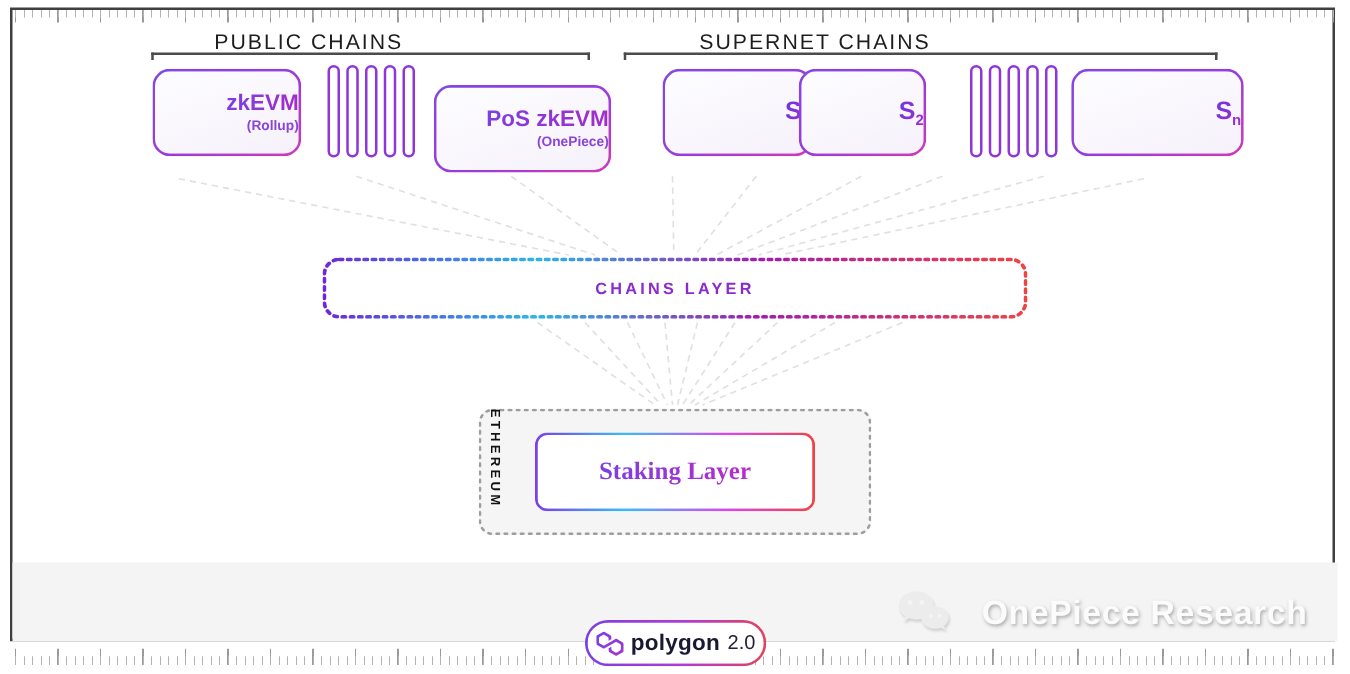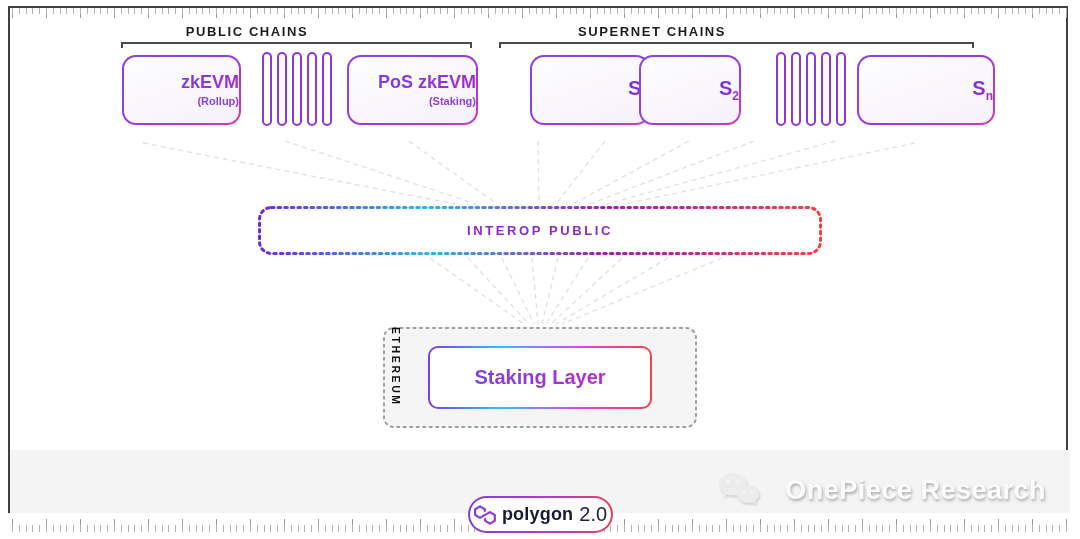--- a/index.html
+++ b/index.html
@@ -21,21 +21,21 @@
     background:repeating-linear-gradient(90deg,#b3b3b3 0 1px,transparent 1px 6.8px);}
   .rb-tall{top:519px;height:13px;
     background:repeating-linear-gradient(90deg,#9a9a9a 0 1px,transparent 1px 34px);}
   .rb-short{top:525px;height:7px;
     background:repeating-linear-gradient(90deg,#b3b3b3 0 1px,transparent 1px 6.8px);}
   
   .band{position:absolute;left:10px;top:450px;width:1060px;height:63px;background:#f4f4f5;}
   
   .group-label{
     position:absolute;top:24px;transform:translateX(-50%);
-    font-size:13px;font-weight:bold;letter-spacing:1.6px;color:#1d1d1d;white-space:nowrap;
+    font-size:17px;font-weight:normal;letter-spacing:1.6px;color:#1d1d1d;white-space:nowrap;
   }
   .bracket{
     position:absolute;top:42px;height:6px;box-sizing:border-box;
     border-top:2px solid #4b4b4b;border-left:2px solid #4b4b4b;border-right:2px solid #4b4b4b;
   }
   
   .chain-box{
     position:absolute;box-sizing:border-box;border-radius:14px;
     border:2px solid transparent;
     background:linear-gradient(160deg,#fdfdff,#f6f1fb) padding-box,
@@ -77,37 +77,37 @@
   .eth-label{
     position:absolute;left:7px;top:0;height:100%;display:flex;align-items:center;
     writing-mode:vertical-rl;font-size:10.5px;font-weight:bold;
     letter-spacing:2.6px;color:#111;
   }
   .staking{
     position:absolute;left:45px;top:19px;width:224px;height:63px;
     box-sizing:border-box;border-radius:10px;border:2px solid transparent;
     background:linear-gradient(#fff,#fff) padding-box,
                linear-gradient(90deg,#7b3fe4 0%,#38bdf8 32%,#d946ef 68%,#ef4444 100%) border-box;
-    display:flex;align-items:center;justify-content:center;
+    display:flex;align-items:center;justify-content:center;font-family:Liberation Serif, serif;
   }
   .staking-label{
     font-size:20px;font-weight:bold;
     background:linear-gradient(90deg,#7b3fe4,#b92cc9);
     -webkit-background-clip:text;background-clip:text;color:transparent;
   }
   
   .badge{
     position:absolute;left:468px;top:472px;width:145px;height:37px;
     box-sizing:border-box;border-radius:20px;border:2px solid transparent;
     background:linear-gradient(#fff,#fff) padding-box,
                linear-gradient(90deg,#7b3fe4 0%,#b13bd1 55%,#e0445a 100%) border-box;
     display:flex;align-items:center;justify-content:center;gap:6px;margin-top:24px;
   }
   .badge-brand{font-size:18px;font-weight:bold;color:#191932;letter-spacing:.2px;}
-  .badge-version{font-size:20px;color:#21213a;}
+  .badge-version{font-size:16px;color:#21213a;}
   
   .watermark{
     position:absolute;right:34px;top:471px;display:flex;align-items:center;gap:24px;
   }
   .wm-icon{filter:drop-shadow(1px 2px 1px rgba(0,0,0,0.14));}
   .wm-text{
     font-size:27px;font-weight:bold;color:#fbfbfb;letter-spacing:.5px;
     text-shadow:1px 2px 3px rgba(110,110,110,0.55);
   }
 </style>
@@ -157,23 +157,23 @@
   </div>
 
   <div class="bars" style="left:262px;top:52px">
     <div class="bar"></div>
     <div class="bar"></div>
     <div class="bar"></div>
     <div class="bar"></div>
     <div class="bar"></div>
   </div>
 
-  <div class="chain-box" style="left:347px;top:55px;width:131px;height:70px">
+  <div class="chain-box" style="left:347px;top:68px;width:142px;height:70px">
     <div class="chain-title">PoS zkEVM</div>
-    <div class="chain-sub">(Staking)</div>
+    <div class="chain-sub">(OnePiece)</div>
   </div>
 
   <div class="group-label" style="left:652px">SUPERNET CHAINS</div>
   <div class="bracket" style="left:499px;width:475px"></div>
 
   <div class="chain-box" style="left:530px;top:55px;width:120px;height:70px">
     <div class="s-title"><span>S</span><sub>1</sub></div>
   </div>
 
   <div class="chain-box" style="left:639px;top:55px;width:102px;height:70px">
@@ -197,21 +197,21 @@
       <defs>
         <linearGradient id="gInterop" x1="0" y1="0" x2="1" y2="0">
           <stop offset="0" stop-color="#6d28d9"></stop>
           <stop offset="0.3" stop-color="#2bb6e8"></stop>
           <stop offset="0.62" stop-color="#a21caf"></stop>
           <stop offset="1" stop-color="#ef4444"></stop>
         </linearGradient>
       </defs>
       <rect x="1.5" y="1.5" width="561" height="46" rx="12" fill="none" stroke="url(#gInterop)" stroke-width="3" stroke-dasharray="2.6 4" stroke-linecap="round"></rect>
     </svg>
-    <div class="interop-label">INTEROP PUBLIC</div>
+    <div class="interop-label">CHAINS LAYER</div>
   </div>
 
   <div class="eth">
     <svg class="abs-svg" width="314" height="101" viewBox="0 0 314 101">
       <rect x="1" y="1" width="312" height="99" rx="10" fill="none" stroke="#9c9ca1" stroke-width="2" stroke-dasharray="2 4.5" stroke-linecap="round"></rect>
     </svg>
     <div class="eth-label">ETHEREUM</div>
     <div class="staking">
       <div class="staking-label">Staking Layer</div>
     </div>

